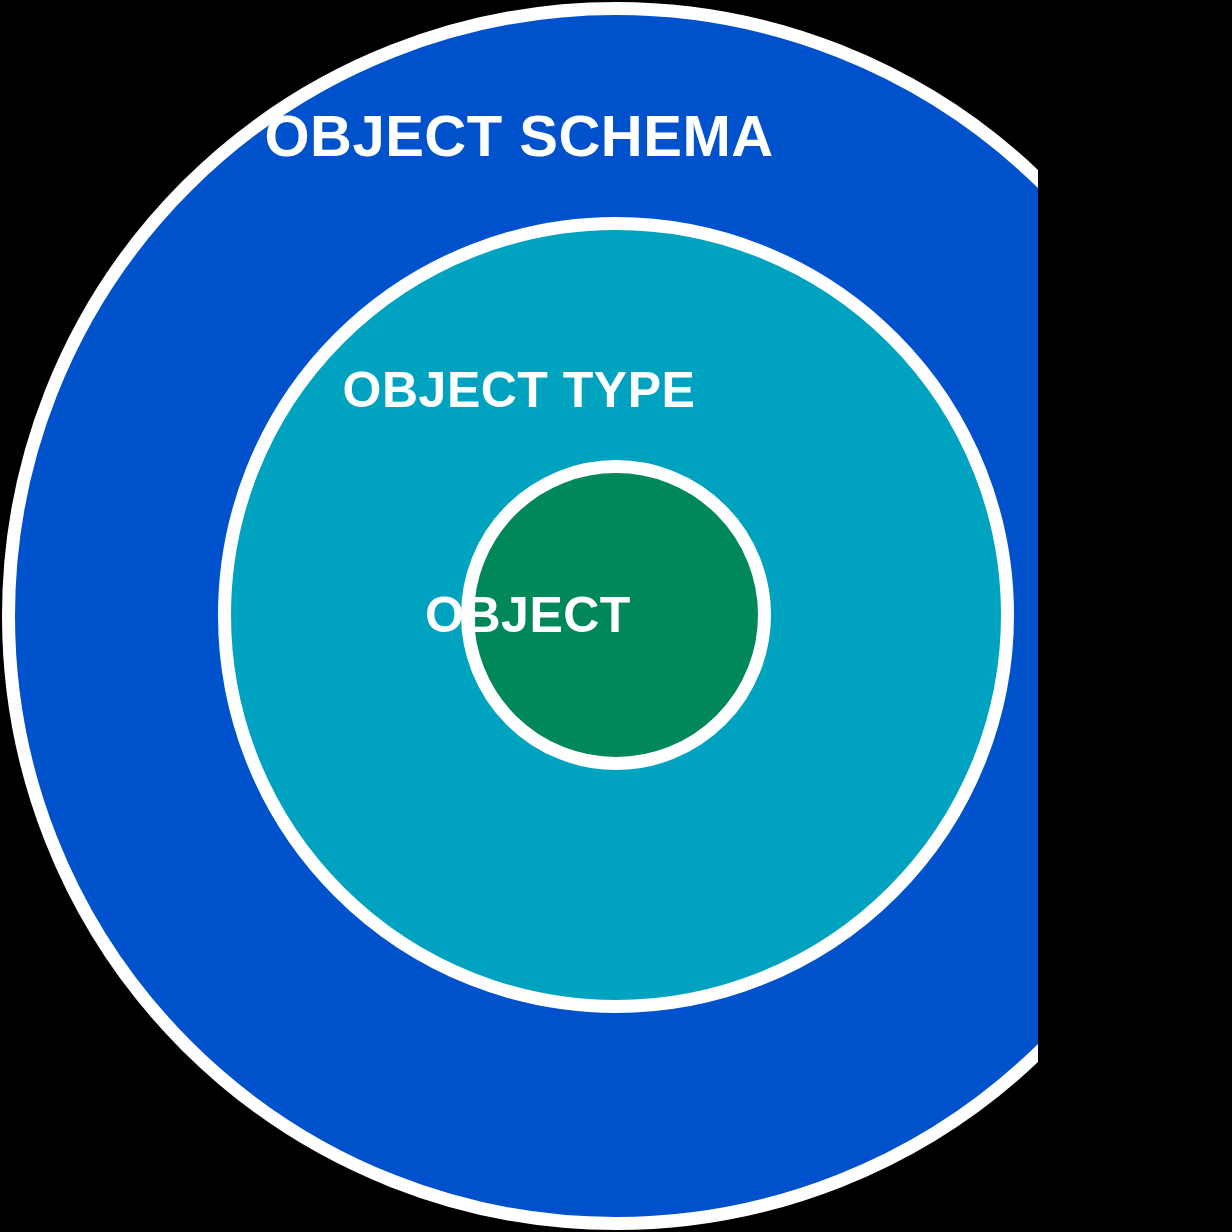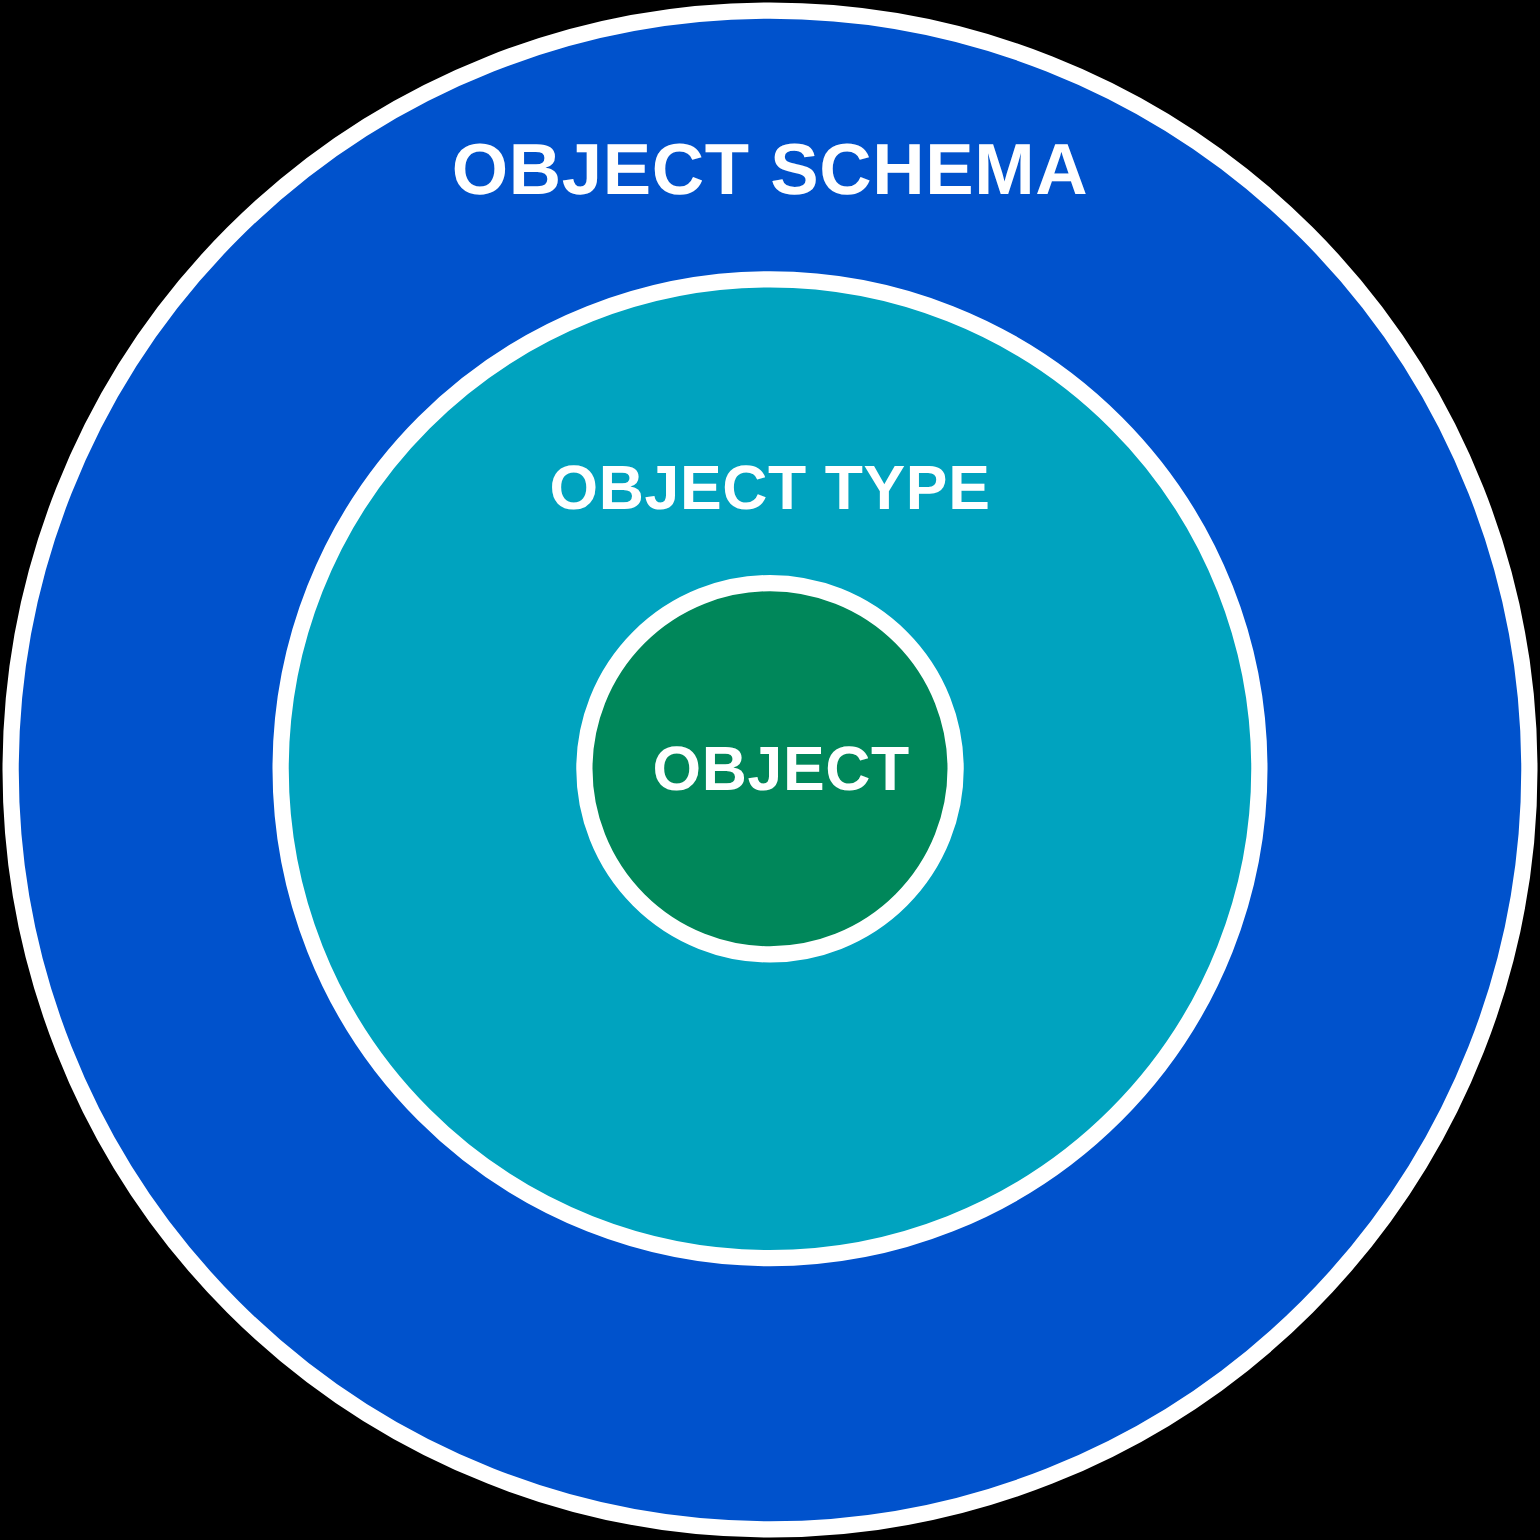--- a/index.html
+++ b/index.html
@@ -2,21 +2,21 @@
 <html><head>
 <meta charset="utf-8">
 <style>
   html, body {
     margin: 0;
     padding: 0;
     background: #000000;
   }
   .canvas {
     position: relative;
-    width: 1232px;
+    width: 1038px;
     height: 1232px;
     background: #000000;
     overflow: hidden;
     font-family: "Liberation Sans", sans-serif;
   }
   .circle {
     position: absolute;
     border-radius: 50%;
     box-sizing: border-box;
     border: 13px solid #ffffff;

